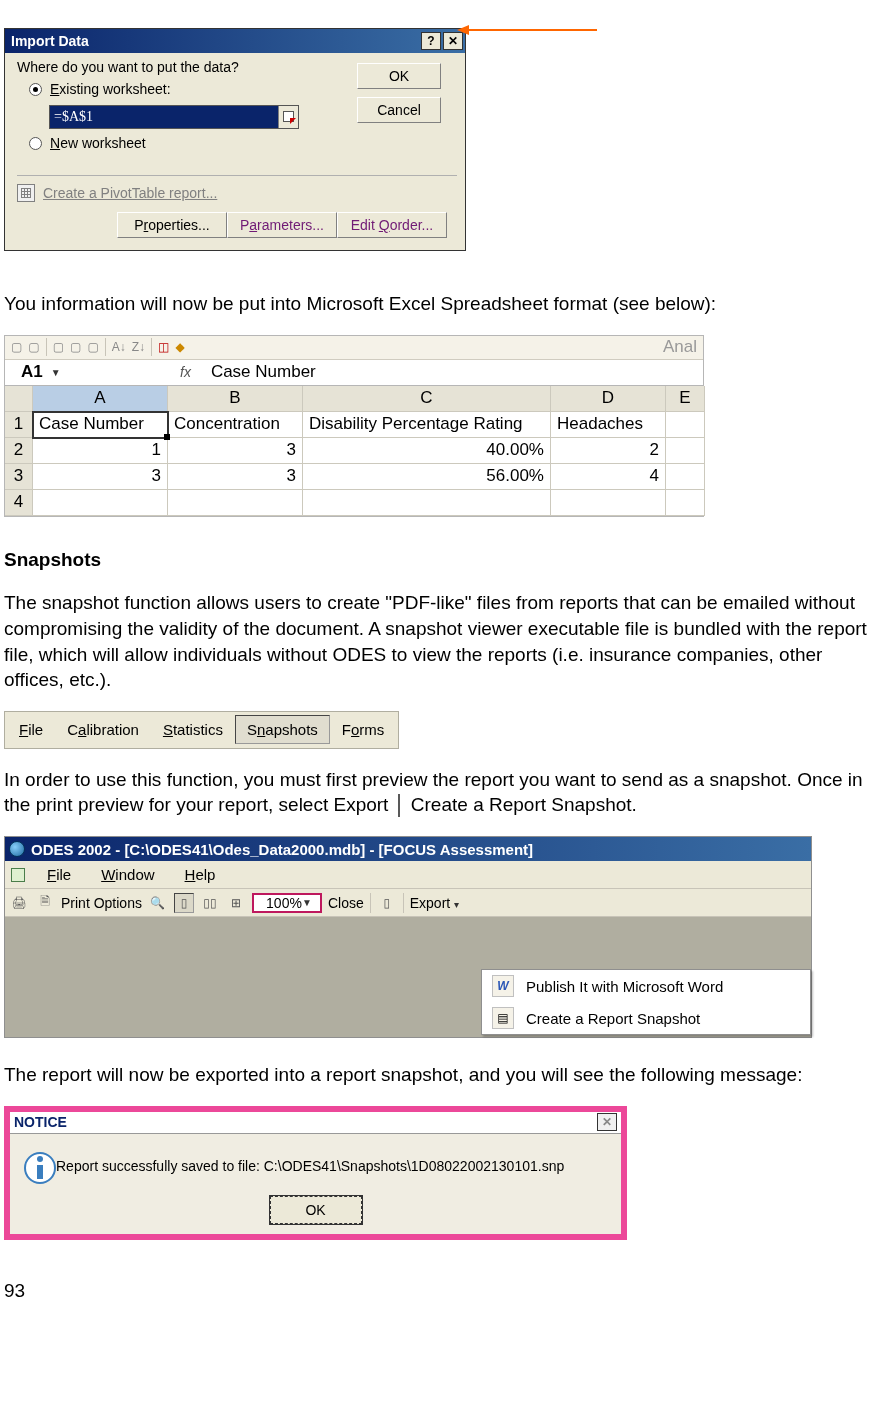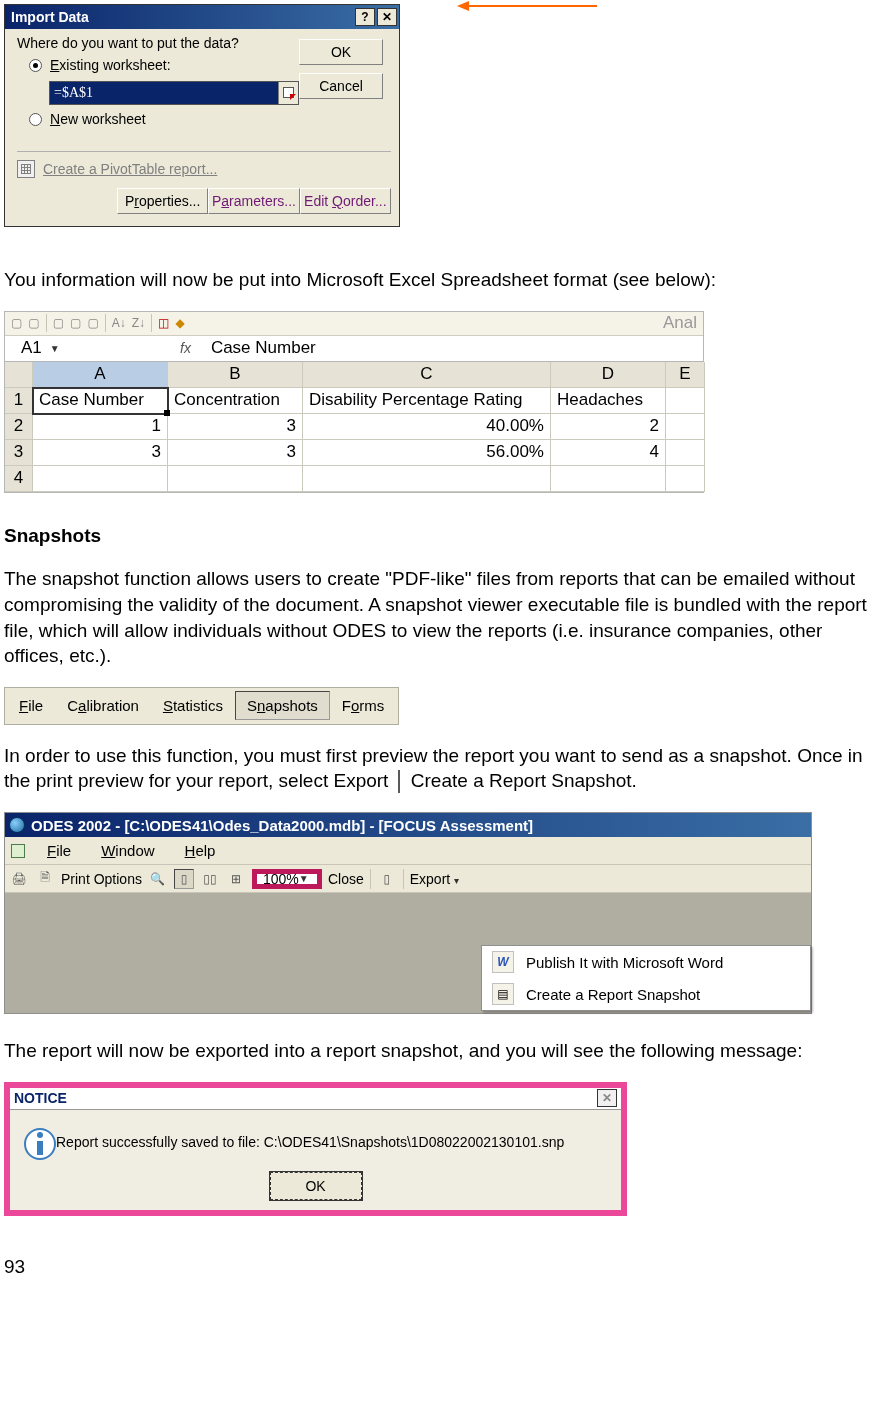--- a/index.html
+++ b/index.html
@@ -10,27 +10,28 @@
     padding: 4px 8px 30px 4px;
     background: #fff;
     color: #000;
     width: 887px;
   }
   p { margin: 0 0 18px 0; line-height: 1.35; }
   .bold { font-weight: bold; }
 
   
   .import-dialog {
-    width: 396px;
+    width: 462px;
     border: 1px solid #333;
     background: #ece9d8;
     font-family: Tahoma, Arial, sans-serif;
     font-size: 14px;
     position: relative;
     margin-bottom: 40px;
+    margin-top: 24px;
   }
   .title-bar {
     display: flex;
     align-items: center;
     background: linear-gradient(to right, #0a246a, #3a6ea5);
     color: #fff;
     height: 24px;
     padding: 0 2px 0 6px;
     font-weight: bold;
   }
@@ -150,21 +151,21 @@
   }
   .tb-sep { width:1px; height:18px; background:#c8c4b8; }
   .tbi { font-size:12px; color:#888; }
   .excel-fxrow {
     height: 26px; display: flex; align-items: center;
     border-bottom: 1px solid #b6b6b6;
     background: #fff;
   }
   .excel-fxrow .name-box {
     width: 105px; padding-left: 16px;
-    display: flex; align-items: center; gap: 8px;
+    display: flex; align-items: center; gap: 8px; font-weight: bold;
   }
   .name-arrow { font-size: 10px; color: #333; }
   .fx-label { font-style: italic; font-size: 14px; color: #555; padding: 0 10px 0 70px; }
   .fx-val { padding-left: 10px; }
   .excel-grid { display: grid; grid-template-columns: 28px 135px 135px 248px 115px 39px; }
   .gh, .rh, .cell {
     border-bottom: 1px solid #ccc9bd;
     border-right: 1px solid #ccc9bd;
     padding: 2px 6px;
     height: 26px;
@@ -222,22 +223,22 @@
   .odes-menubar .itm { padding: 4px 14px; }
   .odes-toolbar { padding: 0 4px; gap: 6px; }
   .odes-toolbar .sep { width:1px; height:20px; background:#c8c4b8; }
   .tbtn {
     width: 20px; height: 20px;
     display: flex; align-items: center; justify-content: center;
     font-size: 12px; color:#555; border:1px solid transparent;
   }
   .tbtn.pressed-frame { background:#dbd8c8; border:1px inset #999; }
   .zoom-combo {
-    width: 70px; height:20px; background:#fff; border:5px solid #be185d;
-    display:flex; align-items:center; justify-content:flex-start;
+    width: 70px; height:20px; background:#fff; border:2px solid #be185d;
+    display:flex; align-items:center; justify-content:center;
     padding:0 2px 0 6px; font-size:14px;
   }
   .tb-label { font-size:14px; }
   .export-drop {
     position: absolute;
     right: 0; top: 52px;
     width: 330px;
     background: #fff;
     border: 1px solid #8f8f8f;
     box-shadow: 2px 2px 2px rgba(0,0,0,0.25);

